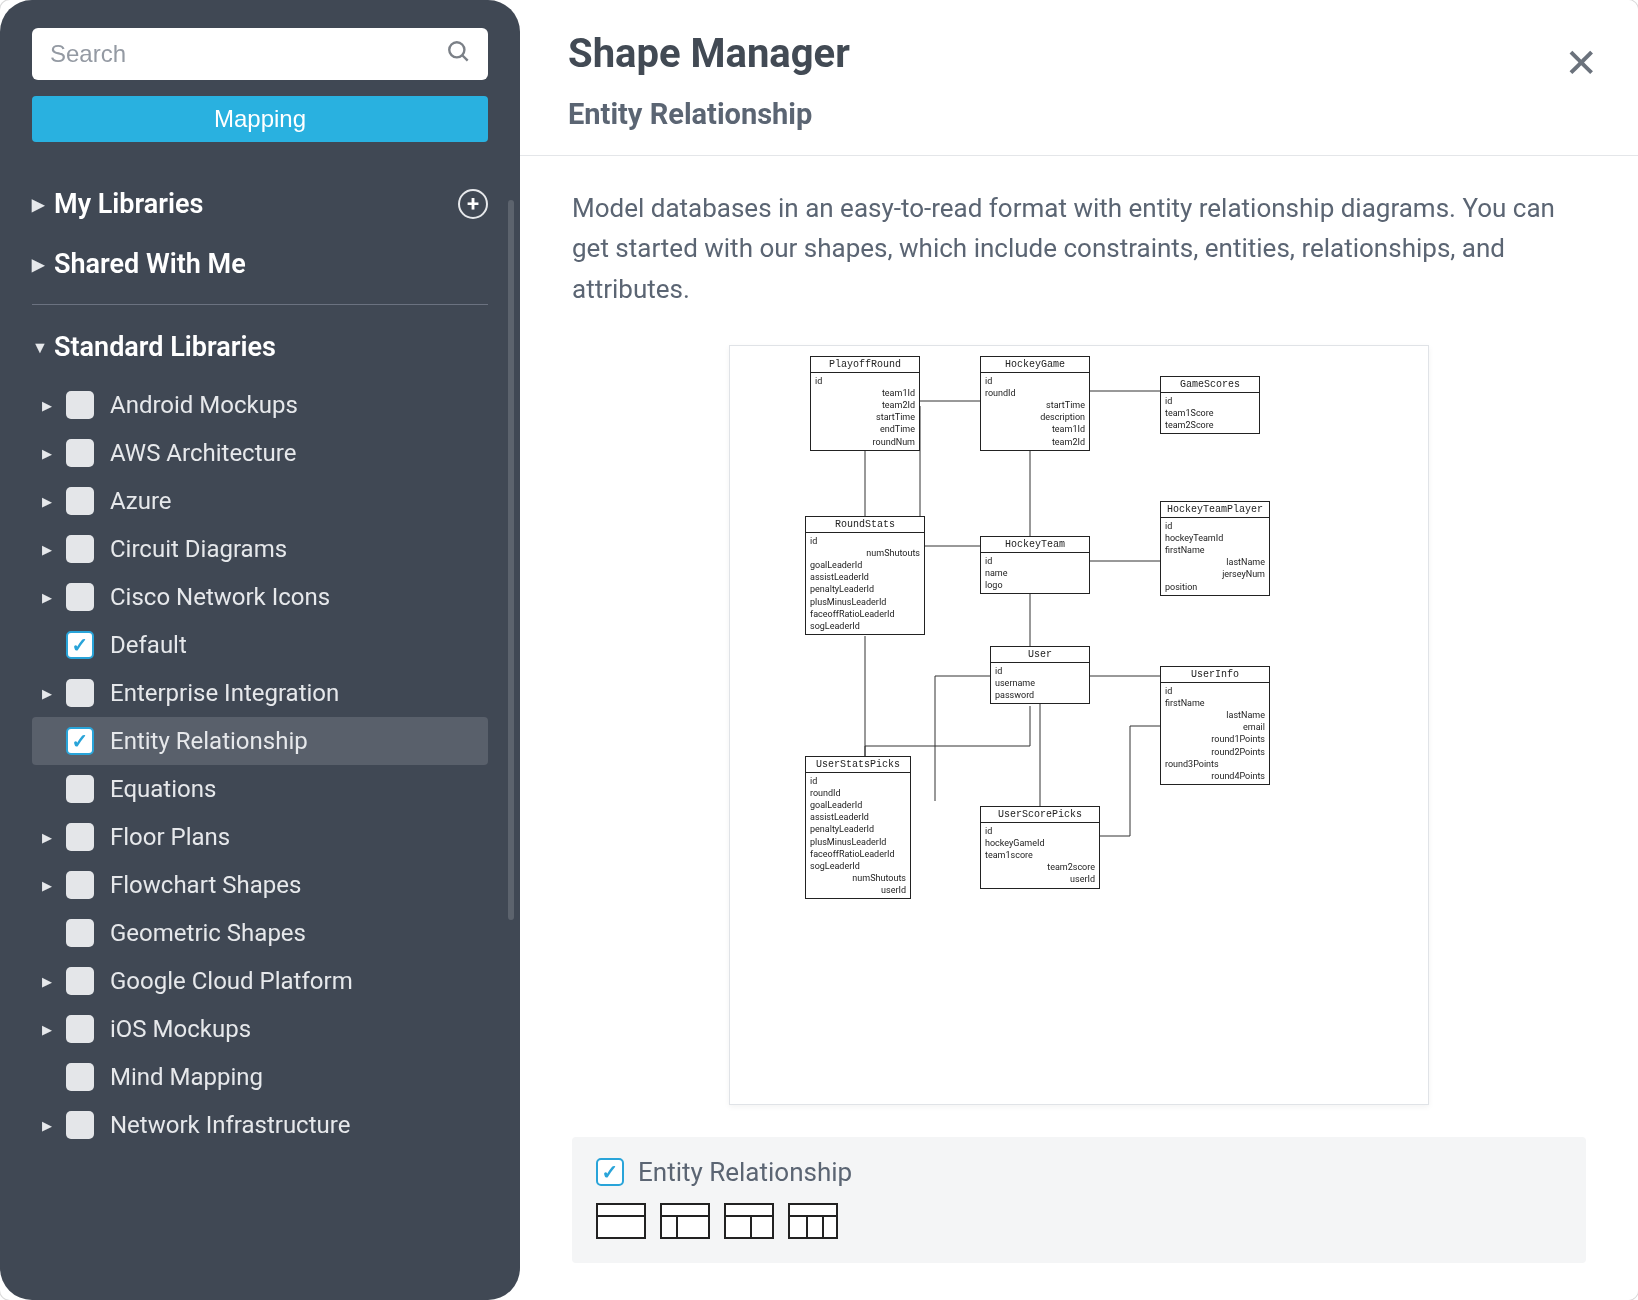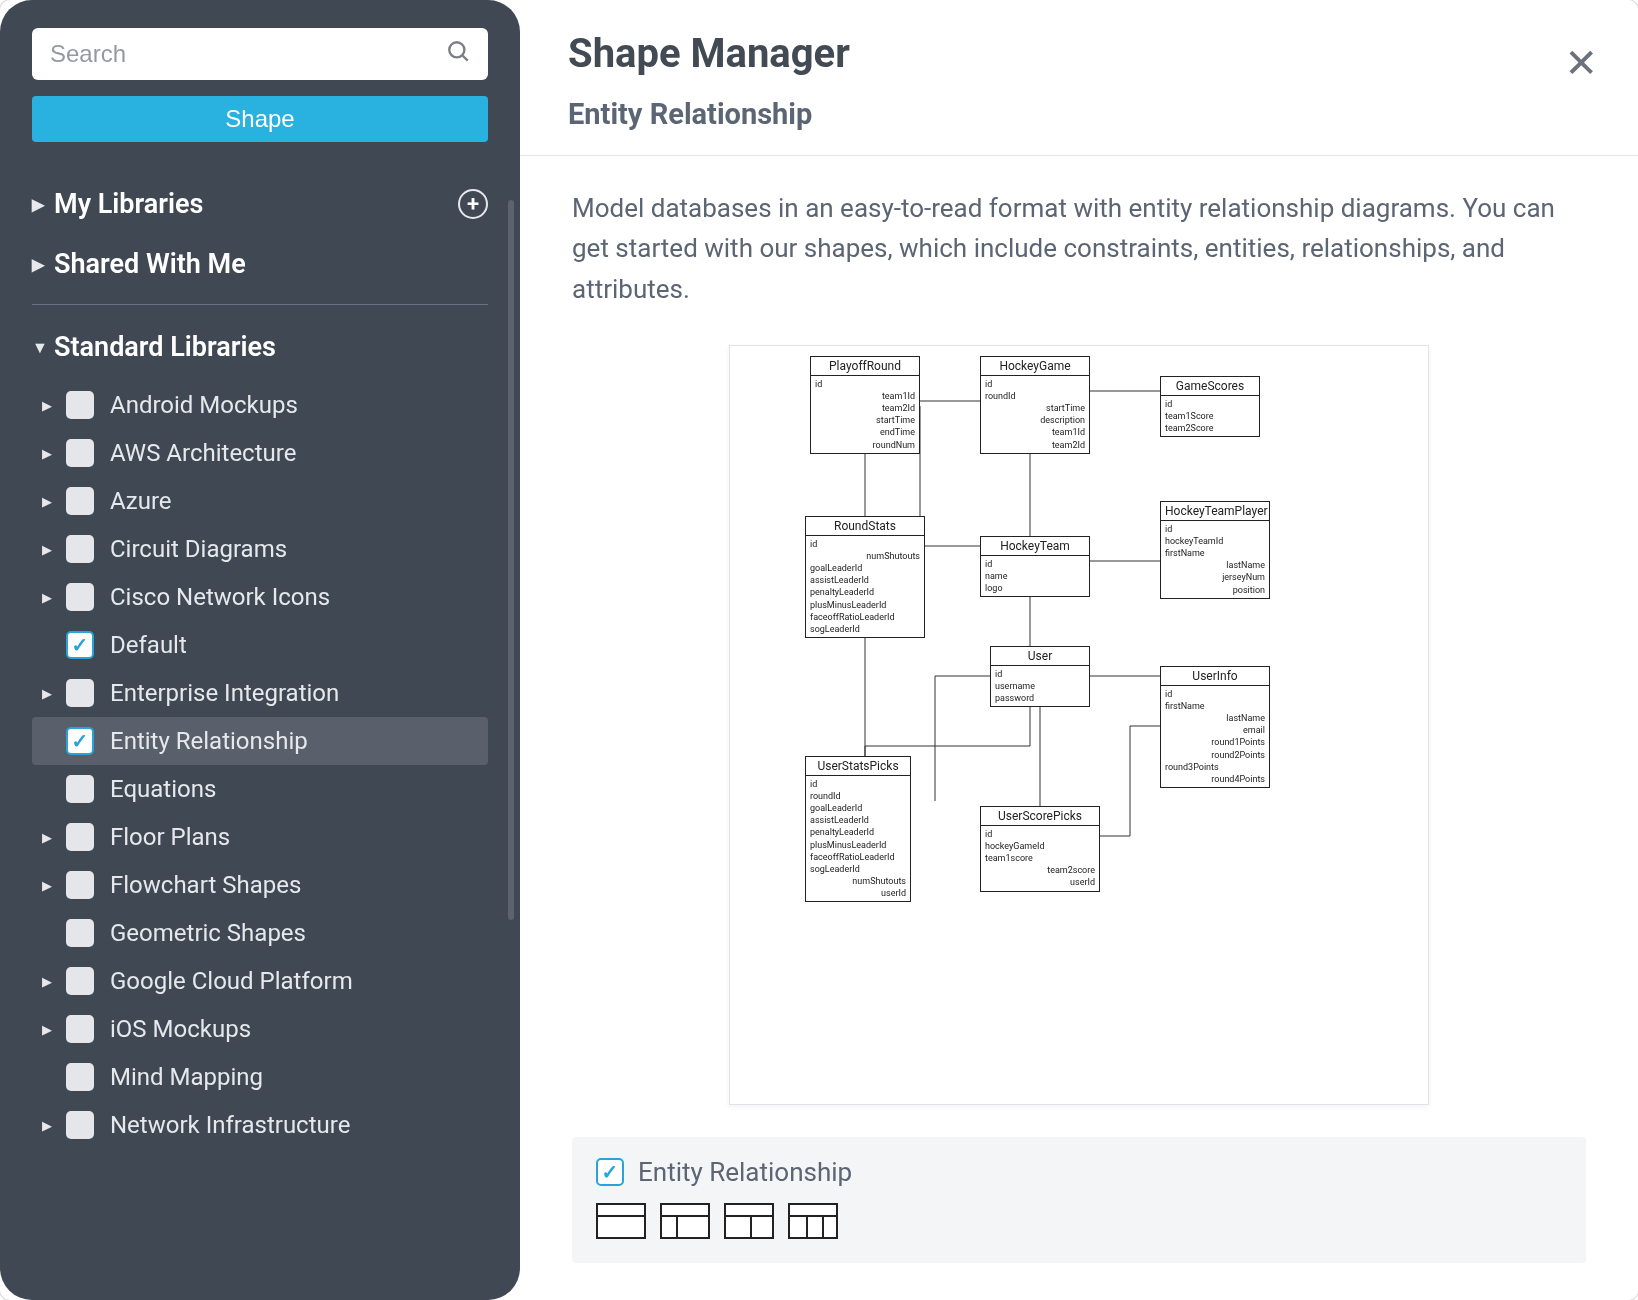--- a/index.html
+++ b/index.html
@@ -205,21 +205,22 @@
   position: absolute;
   border: 1px solid #222;
   background: #fff;
   font-size: 9px;
   color: #222;
 }
 .ent .h {
   border-bottom: 1px solid #222;
   text-align: center;
   padding: 2px 4px;
-  font-size: 12px;
+  font-size: 10px;
+  font-family: Liberation Mono, monospace;
 }
 .ent .b { padding: 2px 4px; }
 .ent .b div { line-height: 1.35; }
 .preview svg {
   position: absolute;
   inset: 0;
   width: 100%;
   height: 100%;
 }
 .preview svg line { stroke: #333; stroke-width: 1; }
@@ -278,21 +279,21 @@
   <div class="sidebar">
     <div class="search-wrap">
       <input class="search-input" placeholder="Search" style="">
       <span class="search-icon">
         <svg width="26" height="26" viewBox="0 0 24 24" fill="none" stroke="currentColor" stroke-width="2.2">
             <circle cx="10" cy="10" r="7"></circle>
             <line x1="20" y1="20" x2="15" y2="15"></line>
           </svg>
       </span>
     </div>
-    <button class="import-btn">Shape</button>
+    <button class="import-btn">Mapping</button>
 
     <div class="section-row">
       <span class="tri">▶</span>
       <span>My Libraries</span>
       <span class="plus-circle">+</span>
     </div>
     <div class="section-row">
       <span class="tri">▶</span>
       <span>Shared With Me</span>
     </div>
@@ -473,21 +474,21 @@
             </div>
           </div>
           <div class="ent" style="left: 430px; top: 155px; width: 110px;">
             <div class="h">HockeyTeamPlayer</div>
             <div class="b">
               <div>id</div>
               <div>hockeyTeamId</div>
               <div>firstName</div>
               <div style="text-align: right;">lastName</div>
               <div style="text-align: right;">jerseyNum</div>
-              <div style="text-align: right;">position</div>
+              <div style="">position</div>
             </div>
           </div>
           <div class="ent" style="left: 260px; top: 300px; width: 100px;">
             <div class="h">User</div>
             <div class="b">
               <div>id</div>
               <div>username</div>
               <div>password</div>
             </div>
           </div>

